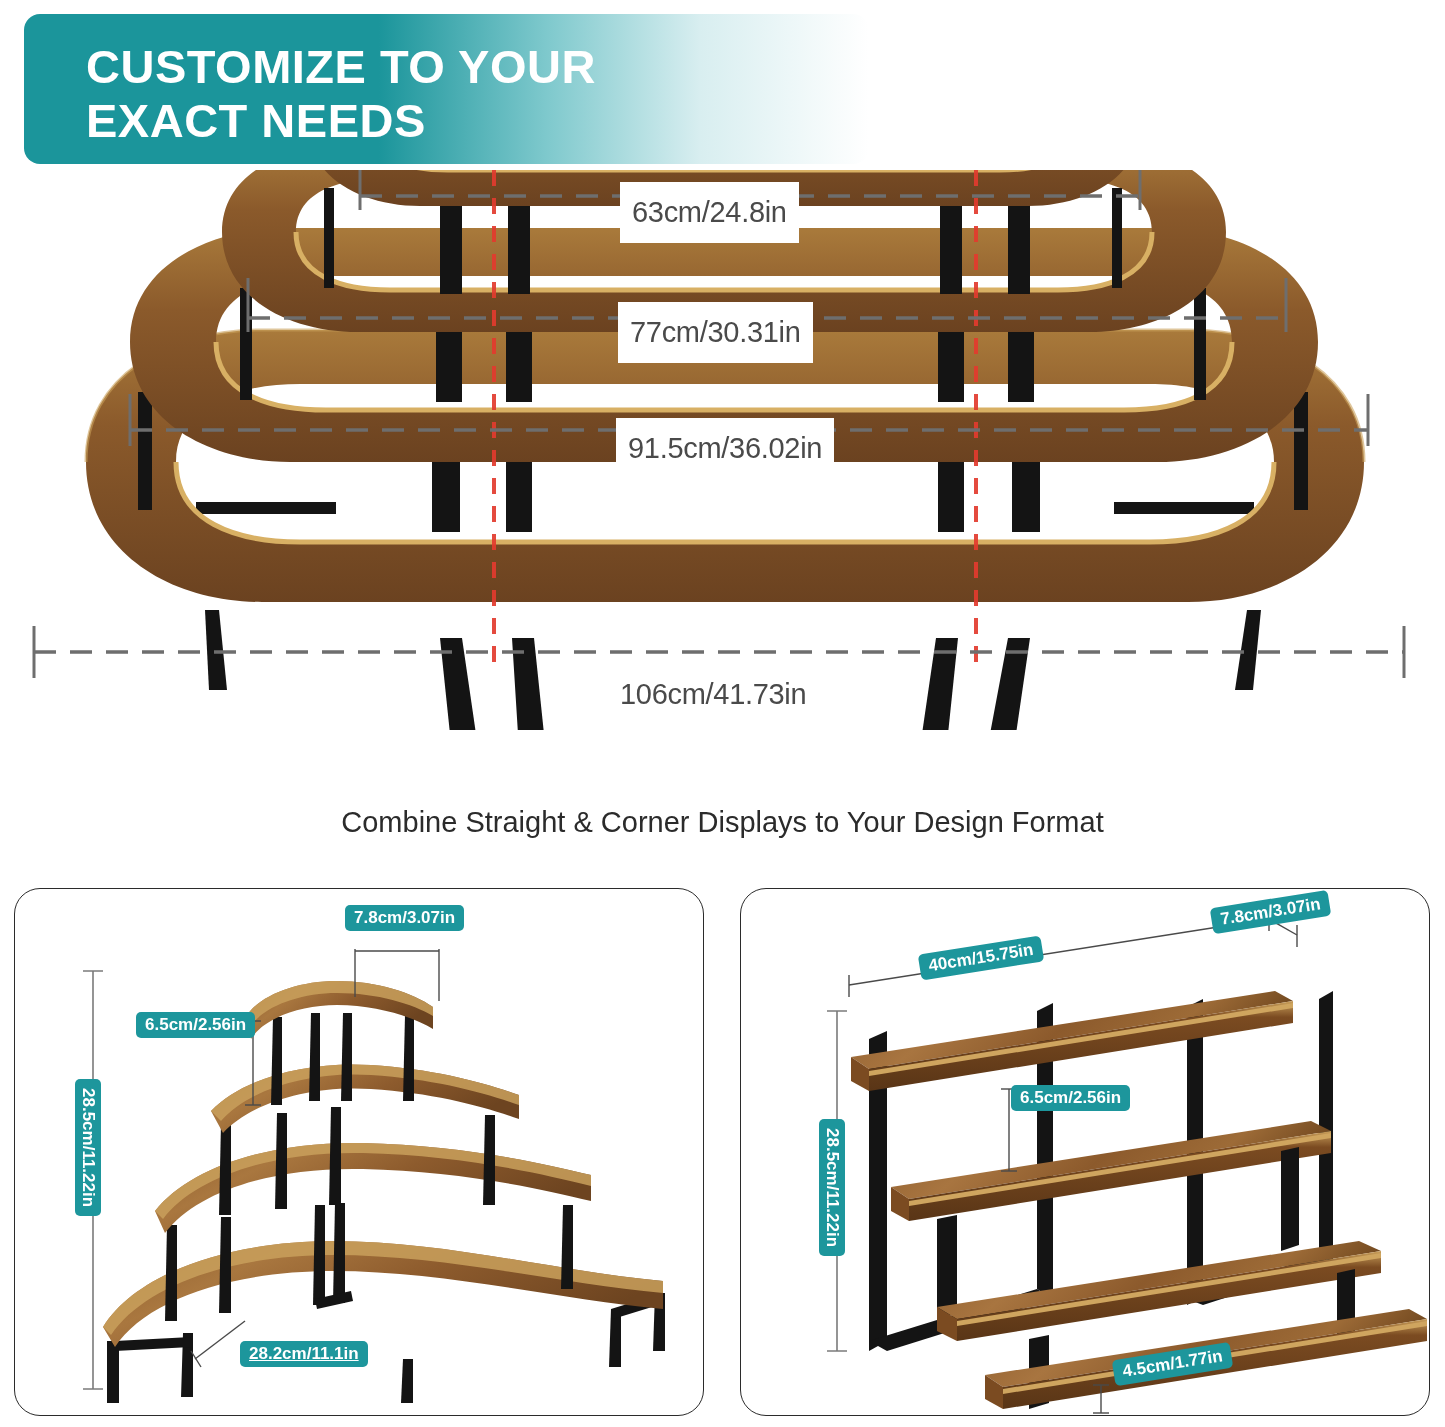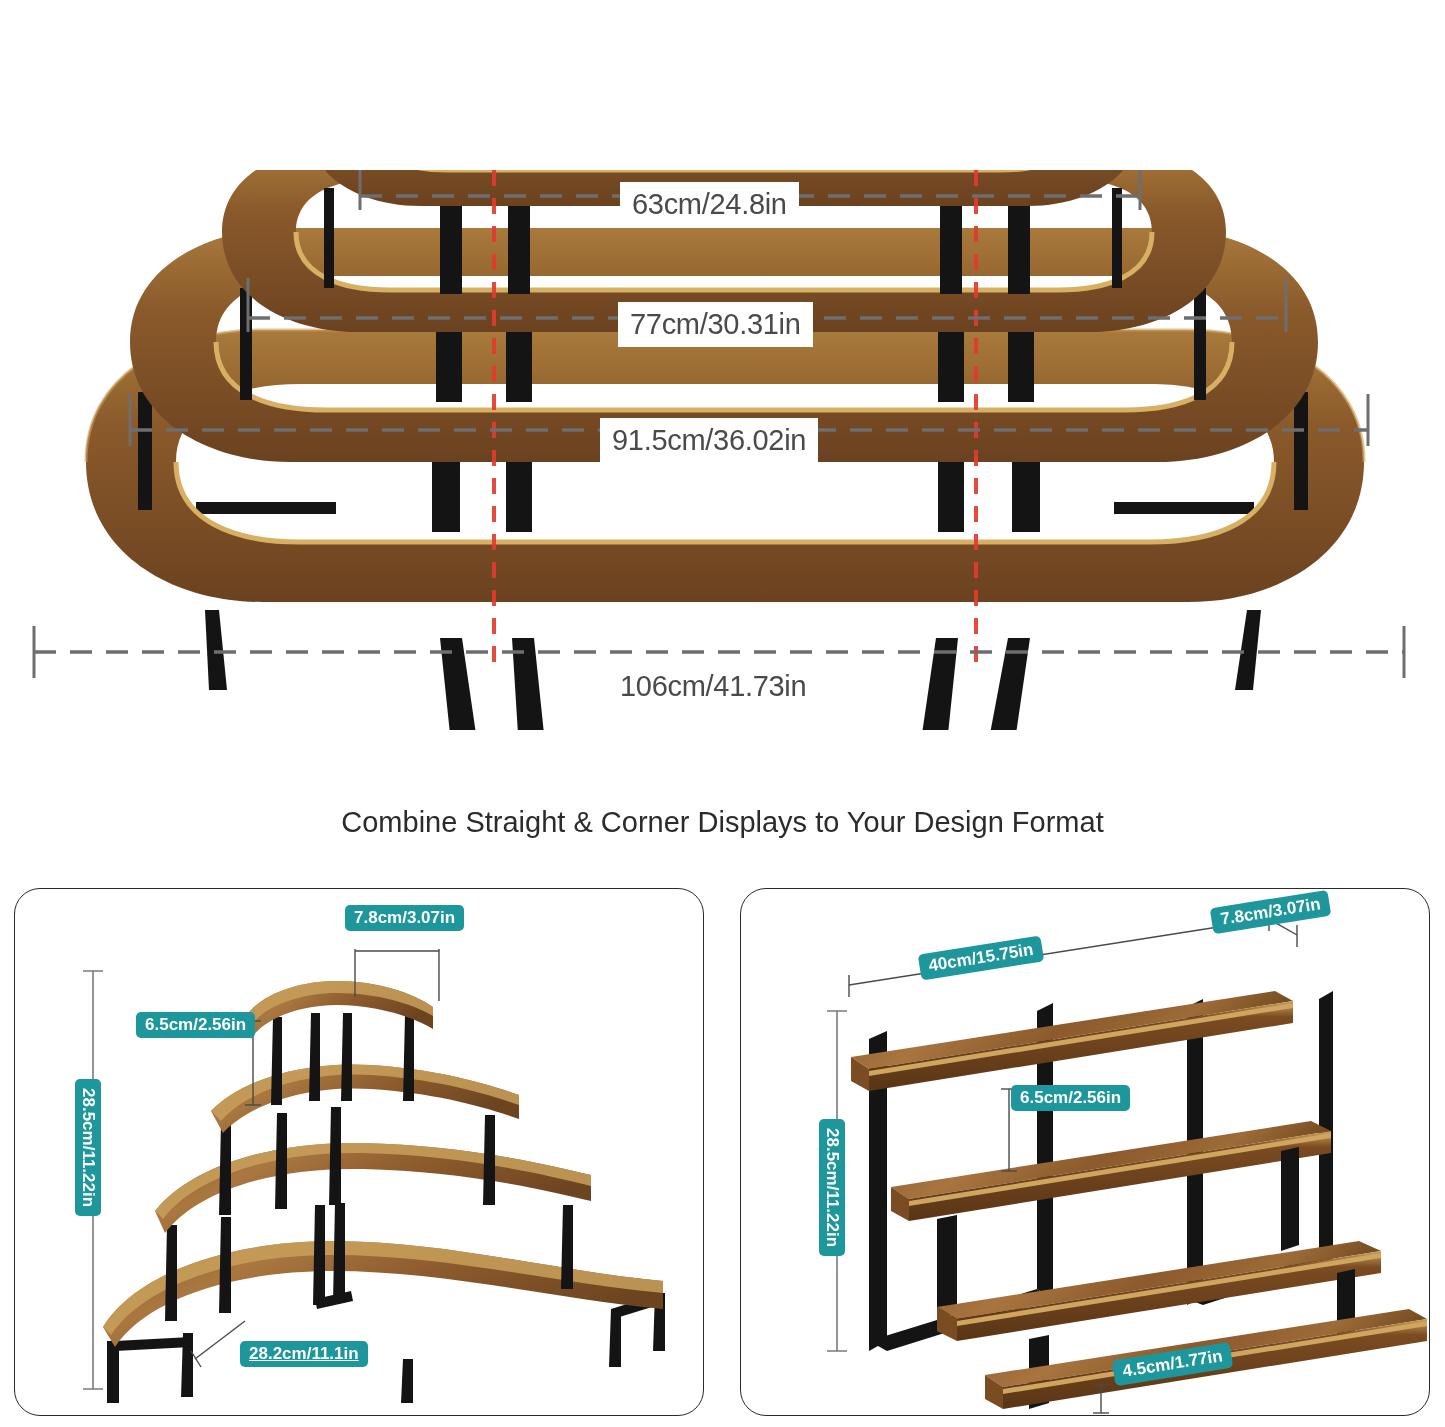--- a/index.html
+++ b/index.html
@@ -34,21 +34,21 @@
   .hero svg { display: block; }
 
   .dimlabel {
     position: absolute;
     color: #4a4a4a;
     font-size: 29px;
     font-weight: 400;
     letter-spacing: -0.3px;
     white-space: nowrap;
     background: #ffffff;
-    padding: 6px 12px;
+    padding: 14px 12px;
   }
 
   
   .mid-title {
     position: absolute; left: 0; top: 740px; width: 1445px;
     text-align: center;
     color: #199aa0;
     font-size: 45px;
     font-weight: 700;
     letter-spacing: 0.2px;
@@ -88,20 +88,24 @@
   .pill.vert {
     transform-origin: left top;
     transform: rotate(90deg);
   }
 </style>
 </head>
 <body>
 
 <div id="root">
 
+  <div class="banner">
+    <div class="banner-text">CUSTOMIZE TO YOUR
+EXACT NEEDS</div>
+  </div>
 
   <div class="hero">
     <svg width="1445" height="560" viewBox="0 0 1445 560">
       <defs>
         <linearGradient id="wg" x1="0" y1="0" x2="0" y2="1">
           <stop offset="0%" stop-color="#a97a3b"></stop>
           <stop offset="35%" stop-color="#8b5a2b"></stop>
           <stop offset="100%" stop-color="#6b4220"></stop>
         </linearGradient>
         <linearGradient id="wgTop" x1="0" y1="0" x2="1" y2="0">
@@ -189,21 +193,21 @@
       <line x1="130" y1="224" x2="130" y2="276" stroke="#6e6e6e" stroke-width="3"></line>
       <line x1="1368" y1="224" x2="1368" y2="276" stroke="#6e6e6e" stroke-width="3"></line>
 
       <line x1="34" y1="482" x2="1404" y2="482" stroke="#6e6e6e" stroke-width="3.5" stroke-dasharray="22 14"></line>
       <line x1="34" y1="456" x2="34" y2="508" stroke="#6e6e6e" stroke-width="3"></line>
       <line x1="1404" y1="456" x2="1404" y2="508" stroke="#6e6e6e" stroke-width="3"></line>
     </svg>
 
     <div class="dimlabel" style="left:620px; top:12px;">63cm/24.8in</div>
     <div class="dimlabel" style="left:618px; top:132px;text-align:right;">77cm/30.31in</div>
-    <div class="dimlabel" style="left:600px; top:248px;">91.5cm/36.02in</div>
+    <div class="dimlabel" style="left:616px; top:248px;">91.5cm/36.02in</div>
     <div class="dimlabel" style="left:608px; top:494px;text-align:right;">106cm/41.73in</div>
   </div>
 
   <div class="mid-sub">Combine Straight &amp; Corner Displays to Your Design Format</div>
 
   <div class="panel" id="panel-corner">
     <svg width="690" height="528" viewBox="0 0 690 528">
       <defs>
         <linearGradient id="cTopA" x1="0" y1="0" x2="1" y2="0.4">
           <stop offset="0%" stop-color="#8a5a2c"></stop>

